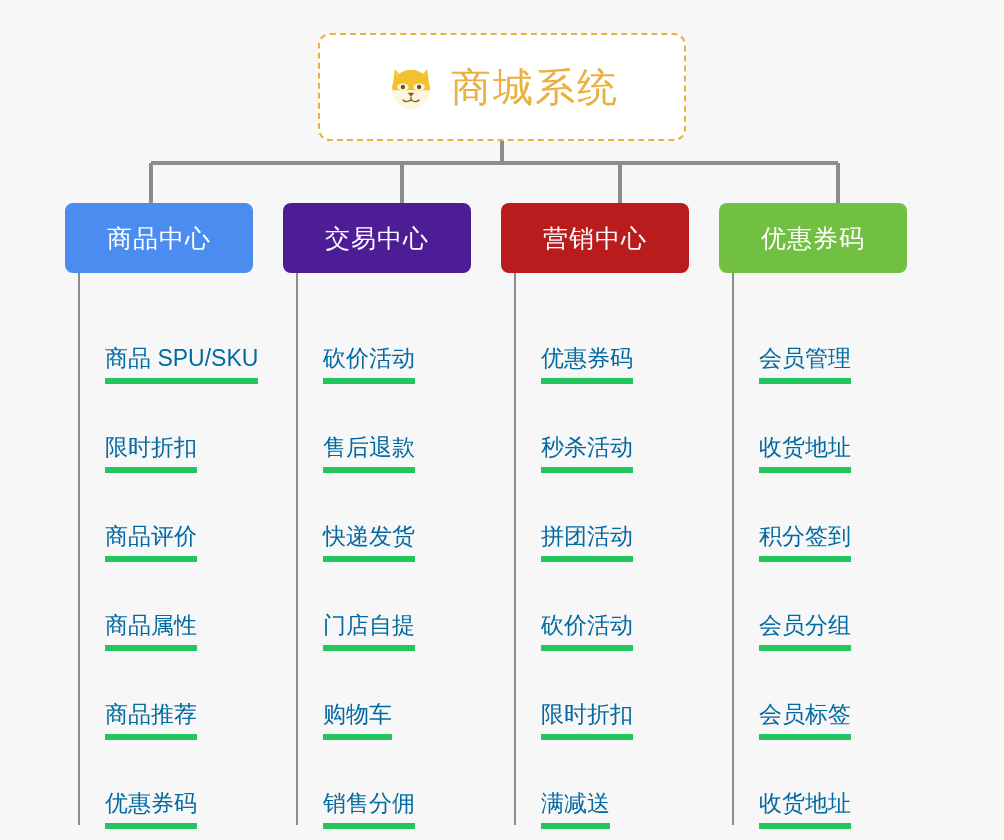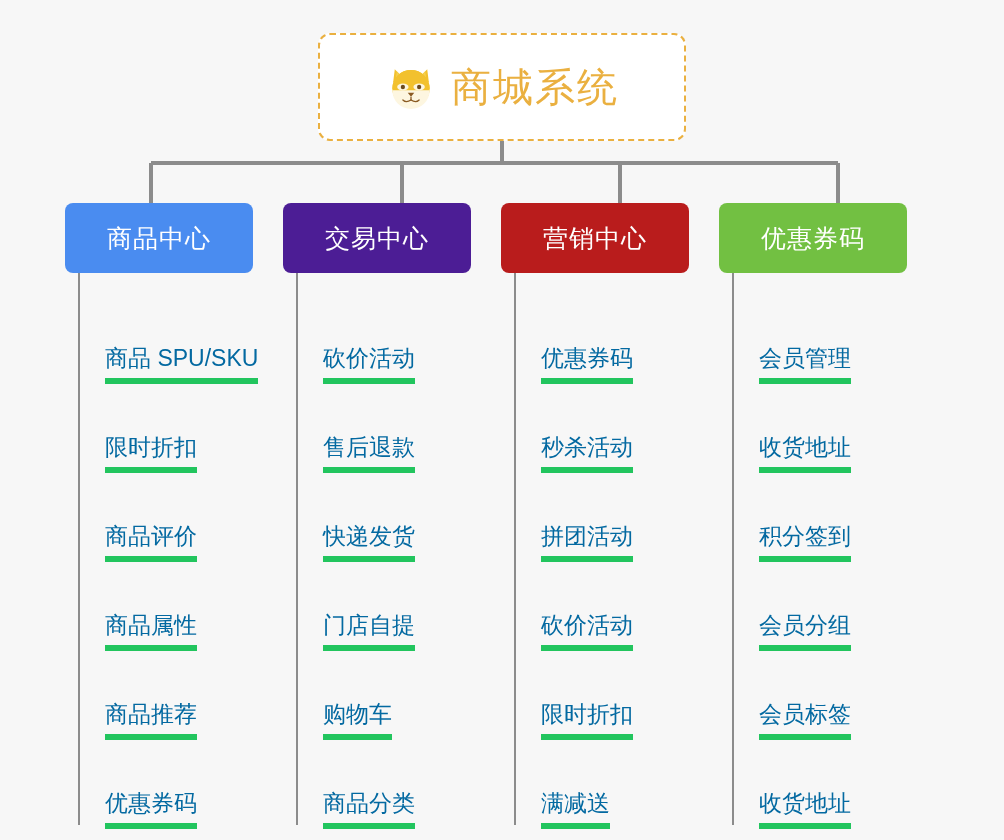--- a/index.html
+++ b/index.html
@@ -217,21 +217,21 @@
         <div class="leaf">
             <span class="leaf-label">快递发货</span>
           </div>
         <div class="leaf">
             <span class="leaf-label">门店自提</span>
           </div>
         <div class="leaf">
             <span class="leaf-label">购物车</span>
           </div>
         <div class="leaf">
-            <span class="leaf-label">商品分类</span>
+            <span class="leaf-label">销售分佣</span>
           </div>
       </div>
     </div>
 
     <div class="branch">
       <div class="branch-head" style="background:#b91c1c">
         <span>营销中心</span>
       </div>
       <div class="branch-items">
         <div class="branch-rail"></div>

